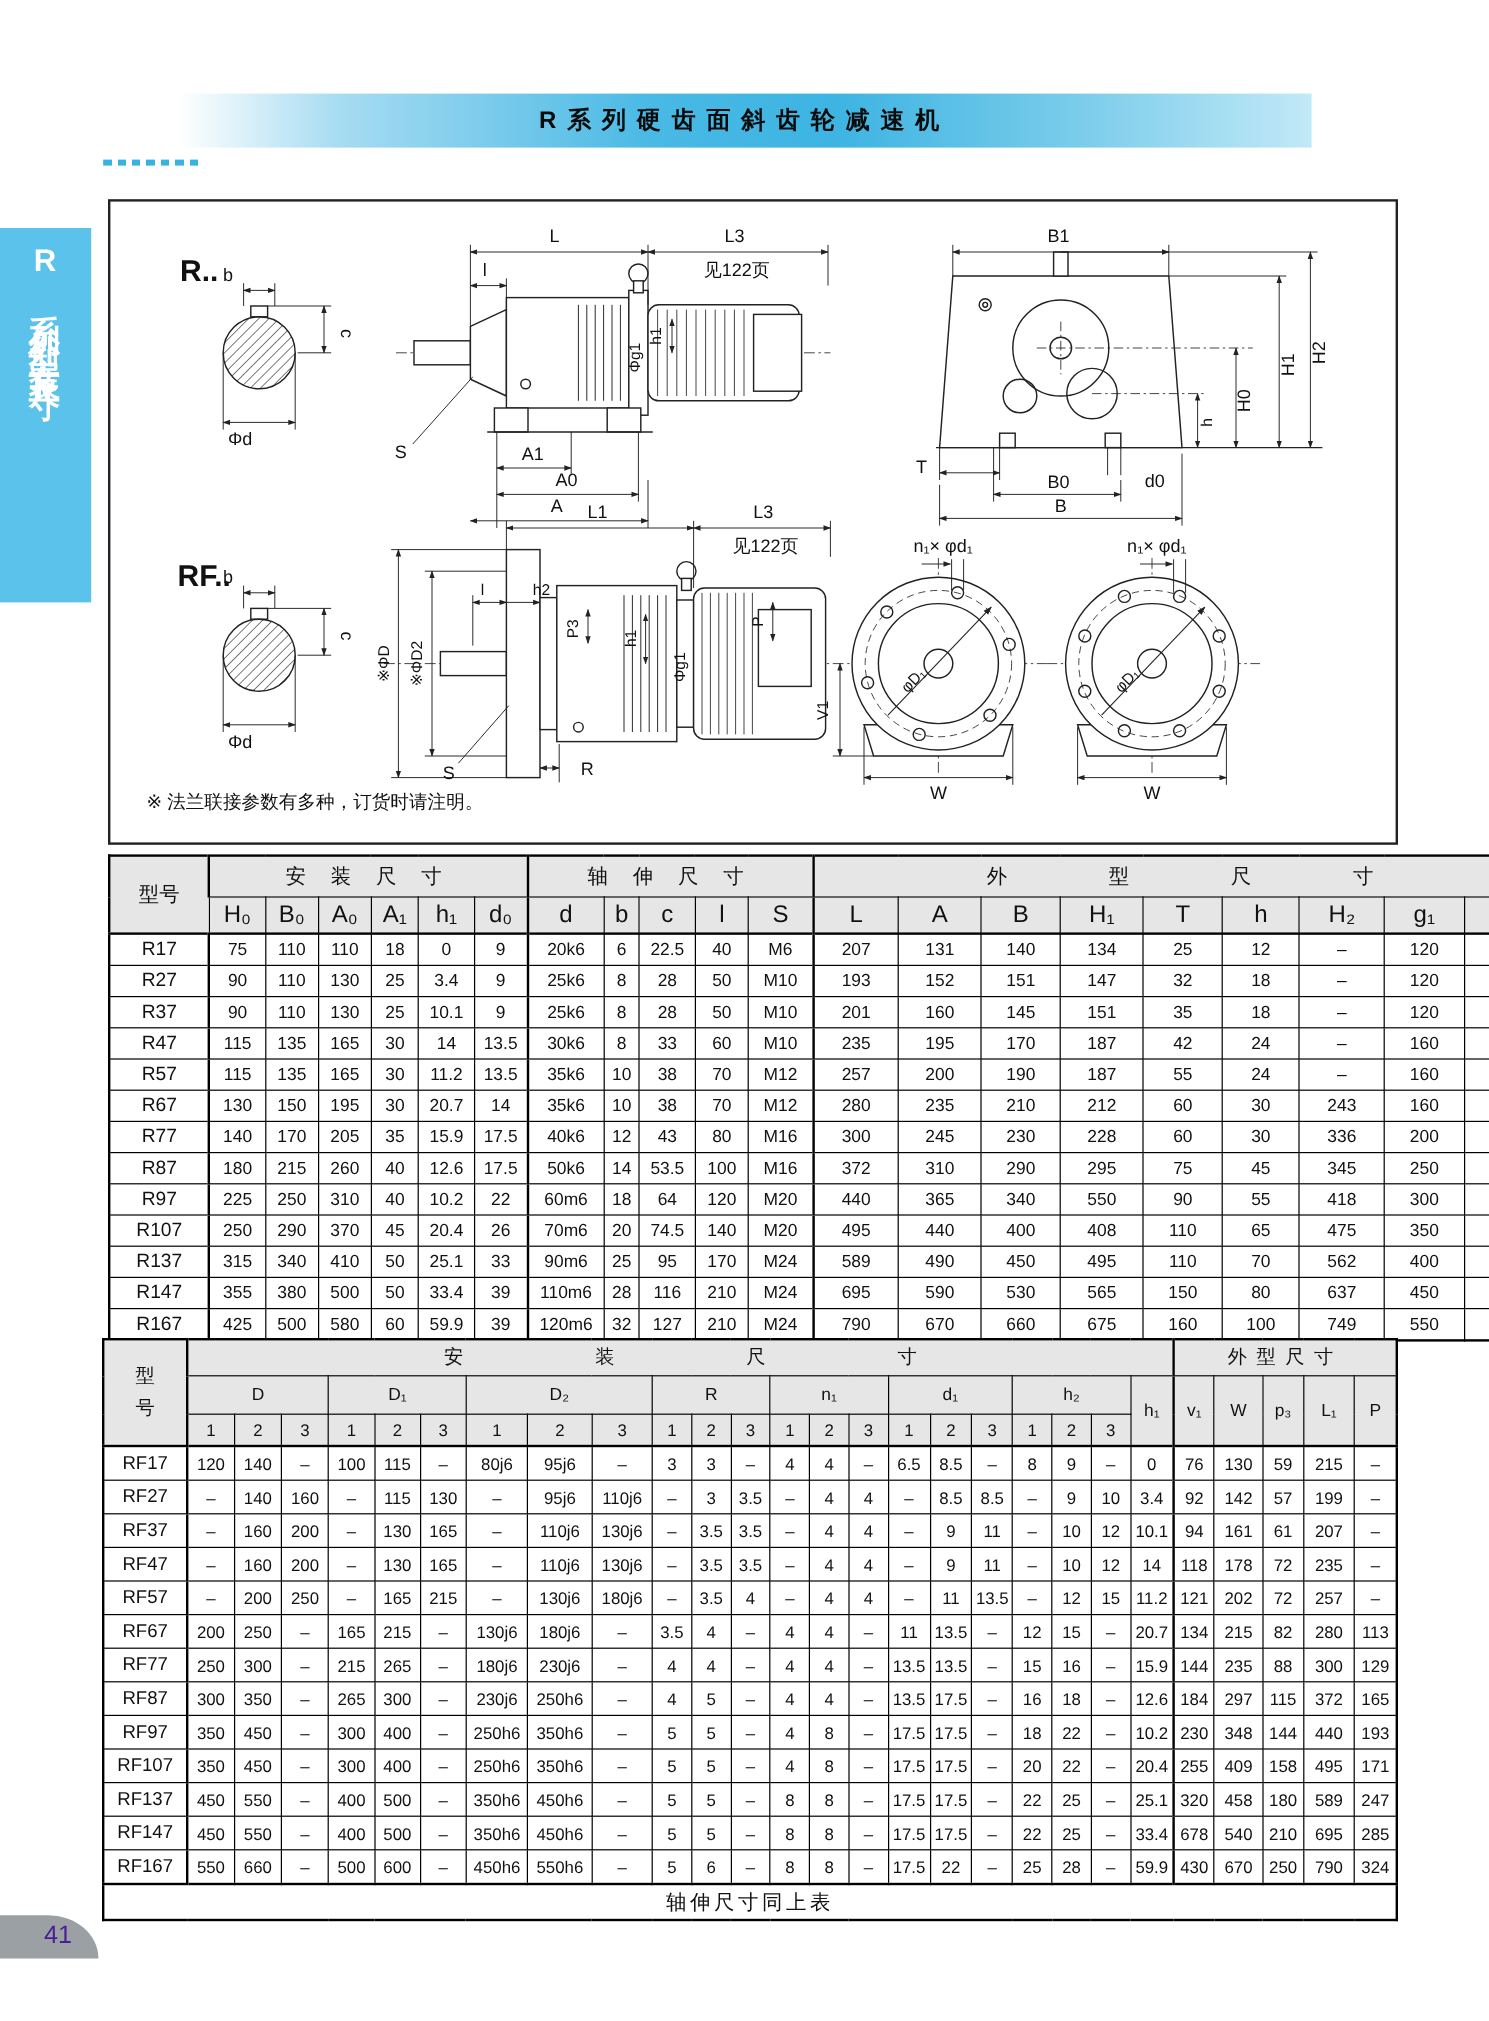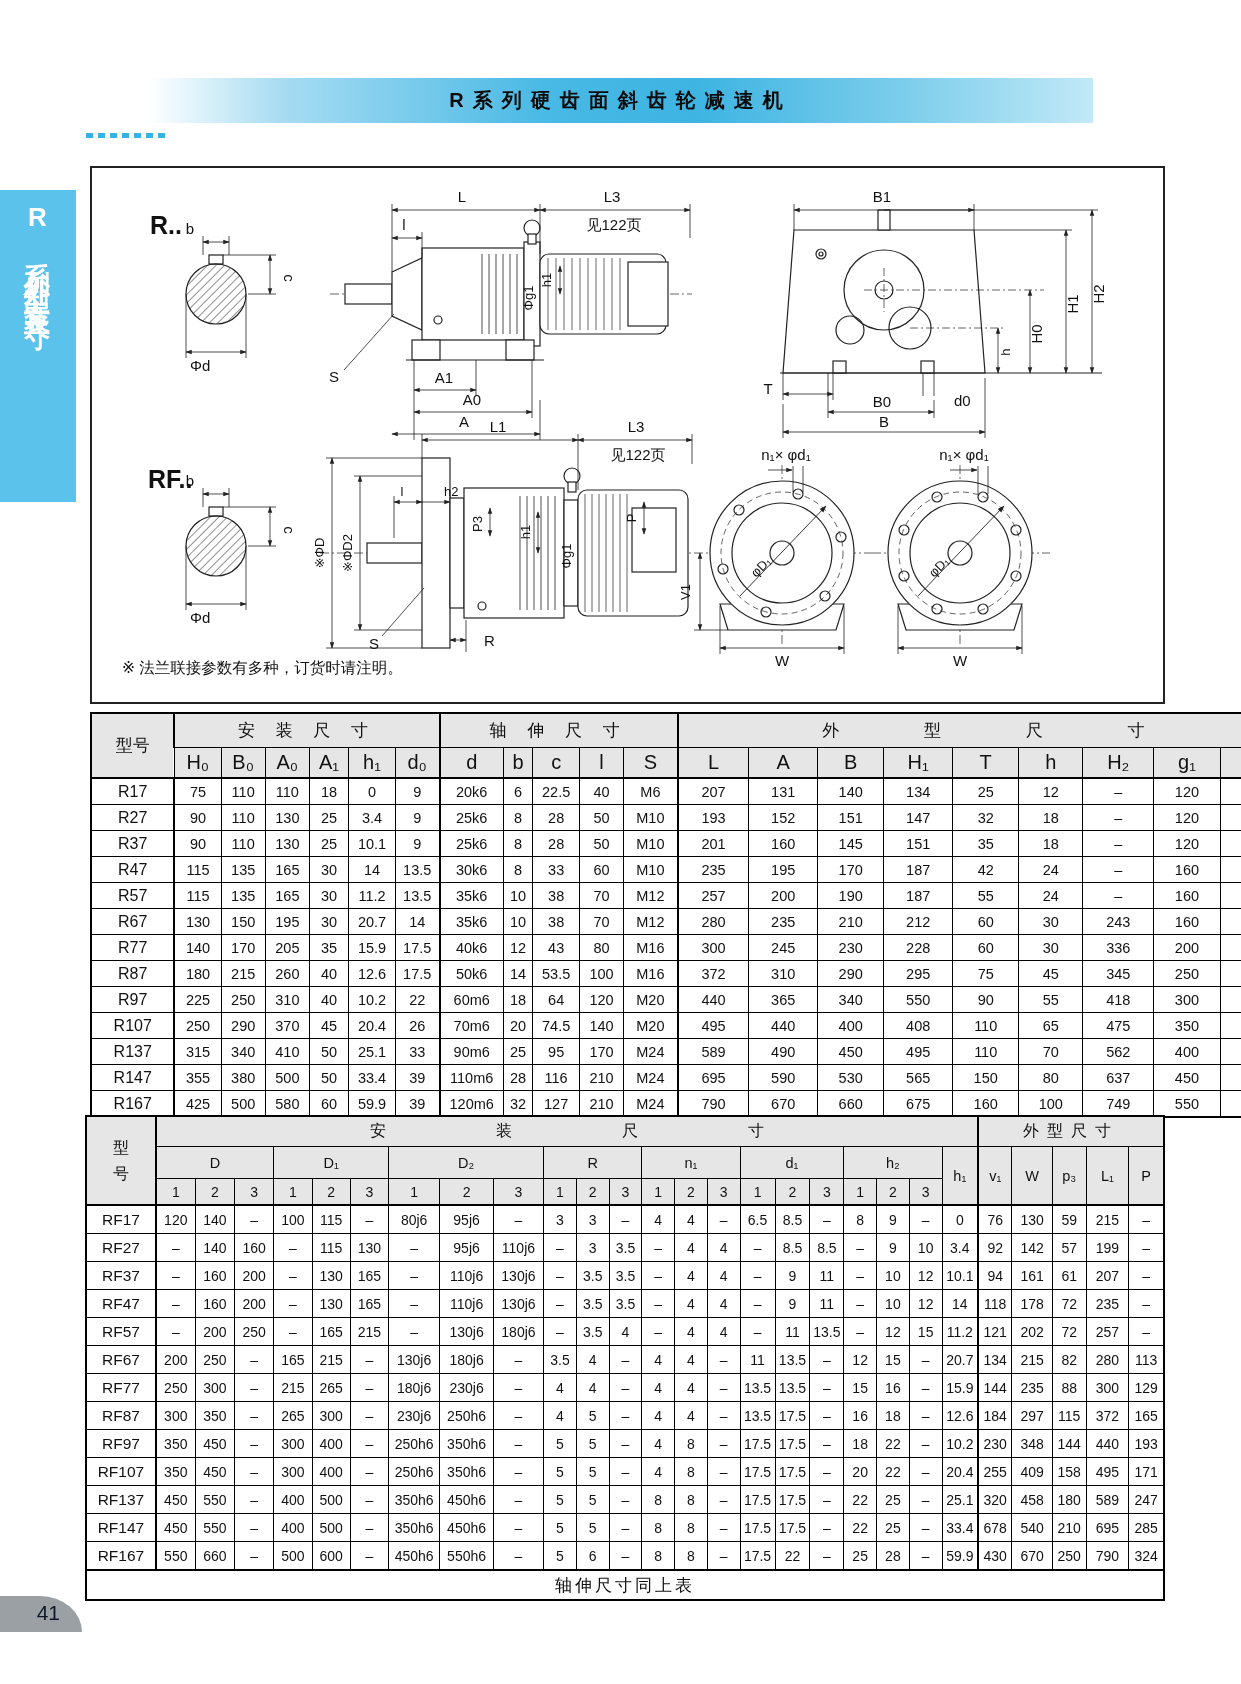--- a/index.html
+++ b/index.html
@@ -53,21 +53,21 @@
   .t1 tr.sub th:nth-child(7),.t1 tr.sub th:nth-child(12){border-left:2px solid #000;}
   .t1 tbody td:nth-child(2),.t1 tbody td:nth-child(8),.t1 tbody td:nth-child(13){border-left:2px solid #000;}
   .t2 tr.grp th:nth-child(2),.t2 tr.grp th:nth-child(3){border-left:2px solid #000;}
   .t2 tr.sub th:nth-child(1),.t2 tr.sub th:nth-child(9){border-left:2px solid #000;}
   .t2 tr.idx th:first-child{border-left:2px solid #000;}
   .t2 tbody td:nth-child(2),.t2 tbody td:nth-child(24){border-left:2px solid #000;}
 
   
   .pagetab{position:absolute;left:0;top:1596px;width:82px;height:36px;background:#9aa0a4;
     border-top-right-radius:42px 36px;border-bottom-right-radius:0;}
-  .pagetab span{position:absolute;right:22px;top:5px;color:#0f172a;font-size:21px;}
+  .pagetab span{position:absolute;right:22px;top:5px;color:#4c1d95;font-size:21px;}
 
   
   svg text{font-family:"Liberation Sans","DejaVu Sans",sans-serif;font-size:15px;fill:#111;}
   svg .sm{font-size:13px;}
   svg .big{font-size:25px;font-weight:bold;}
 </style>
 </head>
 <body>
 
 <div class="page">

